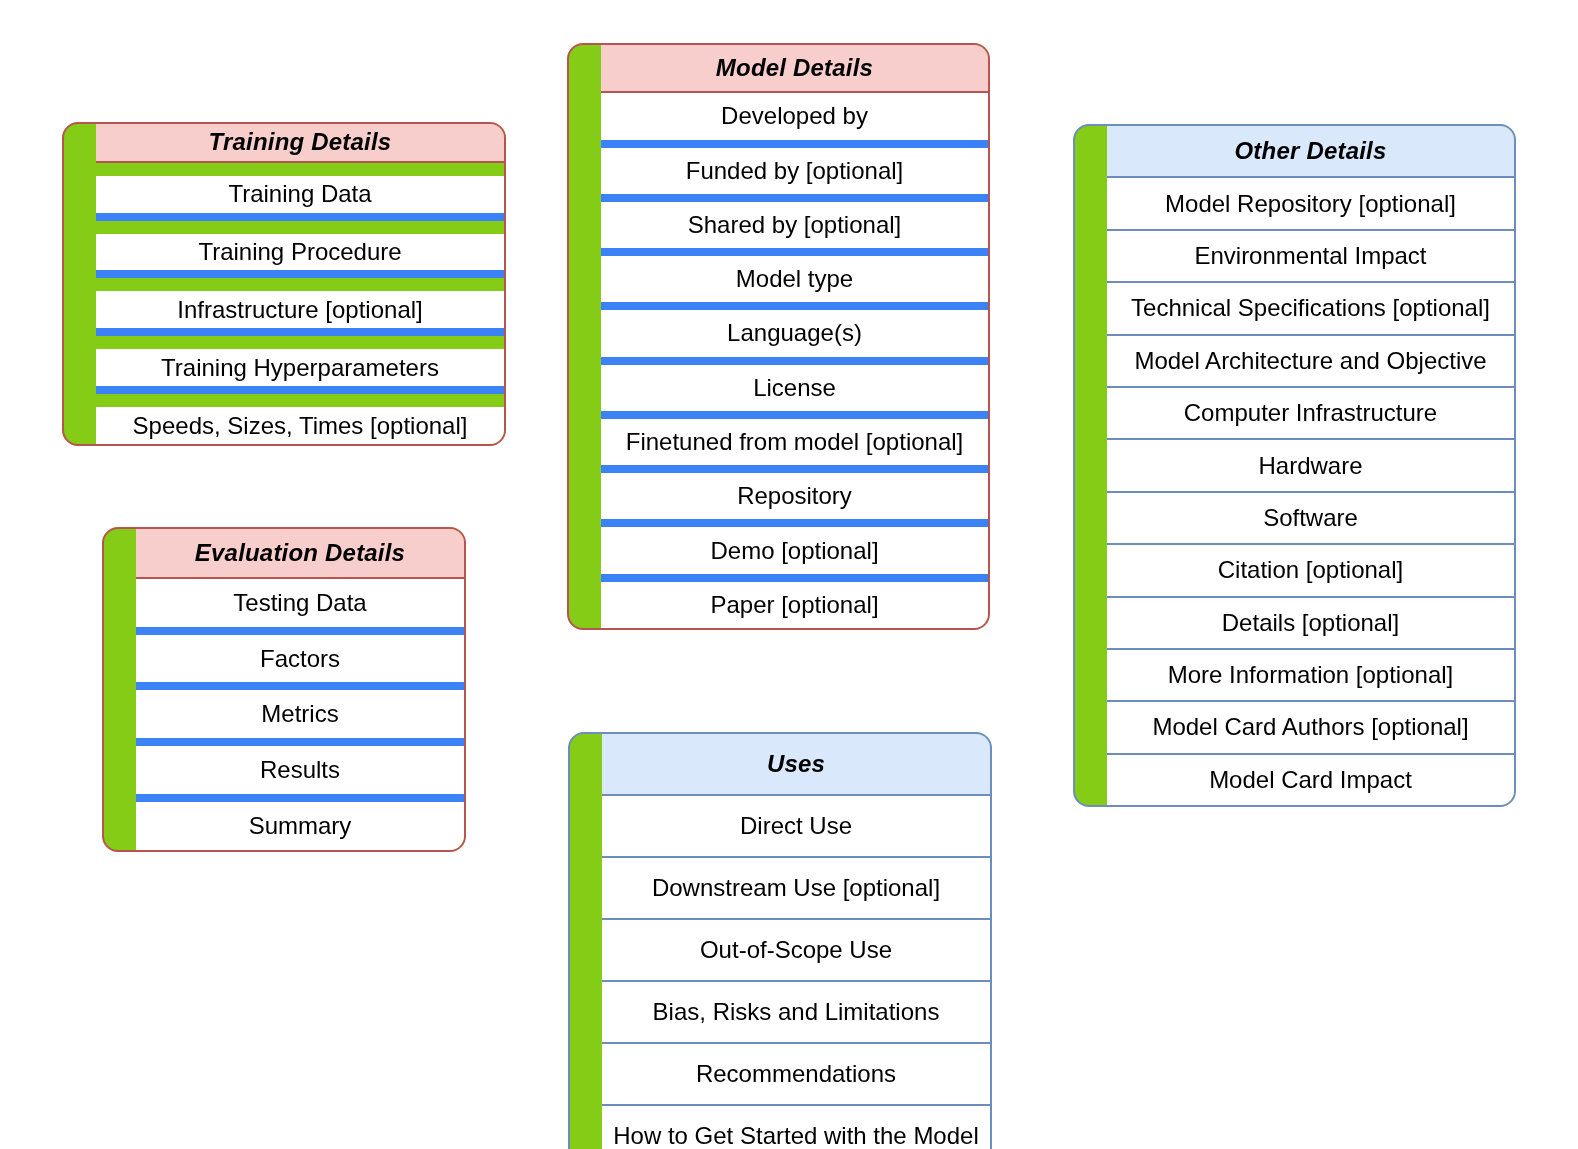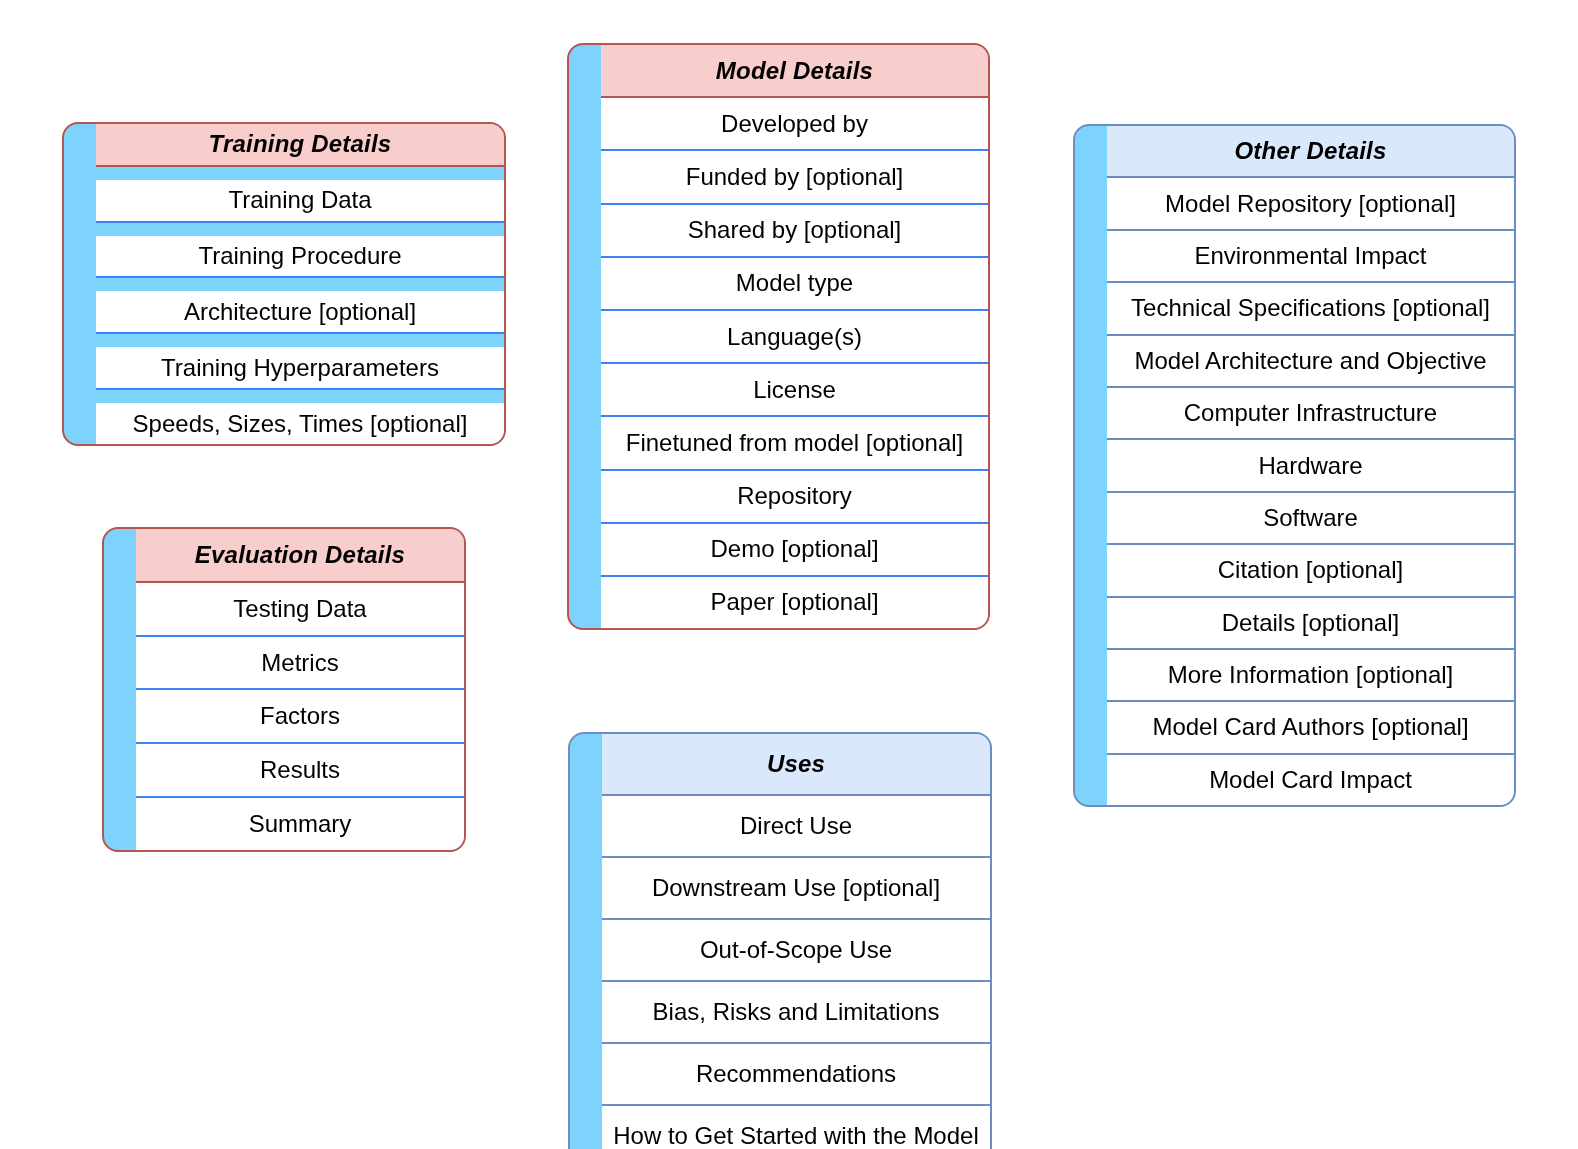--- a/index.html
+++ b/index.html
@@ -10,21 +10,21 @@
     height: 1149px;
     background: #ffffff;
     font-family: "Liberation Sans", sans-serif;
     color: #000000;
     overflow: hidden;
   }
   .box {
     position: absolute;
     display: flex;
     flex-direction: column;
-    background: #7dd3fc;
+    background: #84cc16;
     border-radius: 16px;
     overflow: hidden;
     padding-left: 32px;
   }
   .box.red  { border: 2px solid #b85450; }
   .box.blue { border: 2px solid #6c8ebf; }
   .box-header {
     flex: 1 1 0;
     display: flex;
     align-items: center;
@@ -38,34 +38,34 @@
   .blue .box-header { background: #dae8fc; border-bottom: 2px solid #6c8ebf; }
   .row {
     flex: 1 1 0;
     display: flex;
     align-items: center;
     justify-content: center;
     font-size: 24px;
     background: #ffffff;
     white-space: nowrap;
   }
-  .red  .row { border-bottom: 2px solid #3b82f6; }
+  .red  .row { border-bottom: 8px solid #3b82f6; }
   .blue .row { border-bottom: 2px solid #6c8ebf; }
   .row:last-child { border-bottom: none; }
 </style>
 </head>
 <body>
 
 <div class="canvas">
 
   <section class="box red" style="left:62px; top:122px; width:444px; height:324px;gap:13px;">
     <div class="box-header">Training Details</div>
     <div class="row">Training Data</div>
     <div class="row">Training Procedure</div>
-    <div class="row">Architecture [optional]</div>
+    <div class="row">Infrastructure [optional]</div>
     <div class="row">Training Hyperparameters</div>
     <div class="row">Speeds, Sizes, Times [optional]</div>
   </section>
 
   <section class="box red" style="left:567px; top:43px; width:423px; height:587px;">
     <div class="box-header">Model Details</div>
     <div class="row">Developed by</div>
     <div class="row">Funded by [optional]</div>
     <div class="row">Shared by [optional]</div>
     <div class="row">Model type</div>
@@ -73,22 +73,22 @@
     <div class="row">License</div>
     <div class="row">Finetuned from model [optional]</div>
     <div class="row">Repository</div>
     <div class="row">Demo [optional]</div>
     <div class="row">Paper [optional]</div>
   </section>
 
   <section class="box red" style="left:102px; top:527px; width:364px; height:325px;">
     <div class="box-header">Evaluation Details</div>
     <div class="row">Testing Data</div>
+    <div class="row">Factors</div>
     <div class="row">Metrics</div>
-    <div class="row">Factors</div>
     <div class="row">Results</div>
     <div class="row">Summary</div>
   </section>
 
   <section class="box blue" style="left:568px; top:732px; width:424px; height:436px;">
     <div class="box-header">Uses</div>
     <div class="row">Direct Use</div>
     <div class="row">Downstream Use [optional]</div>
     <div class="row">Out-of-Scope Use</div>
     <div class="row">Bias, Risks and Limitations</div>

